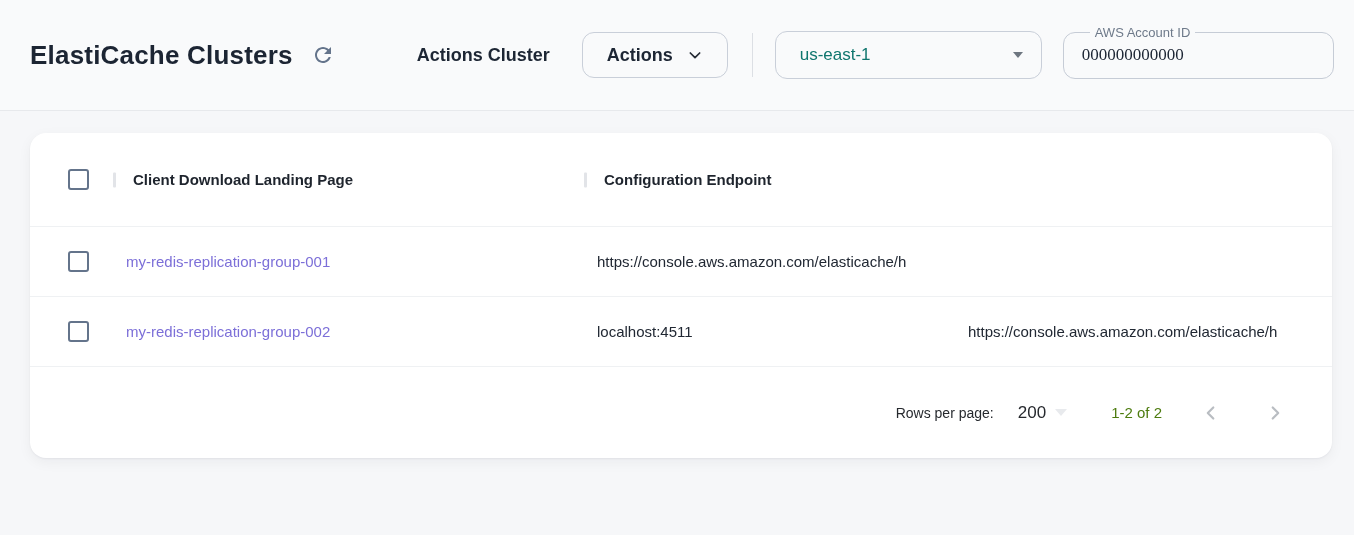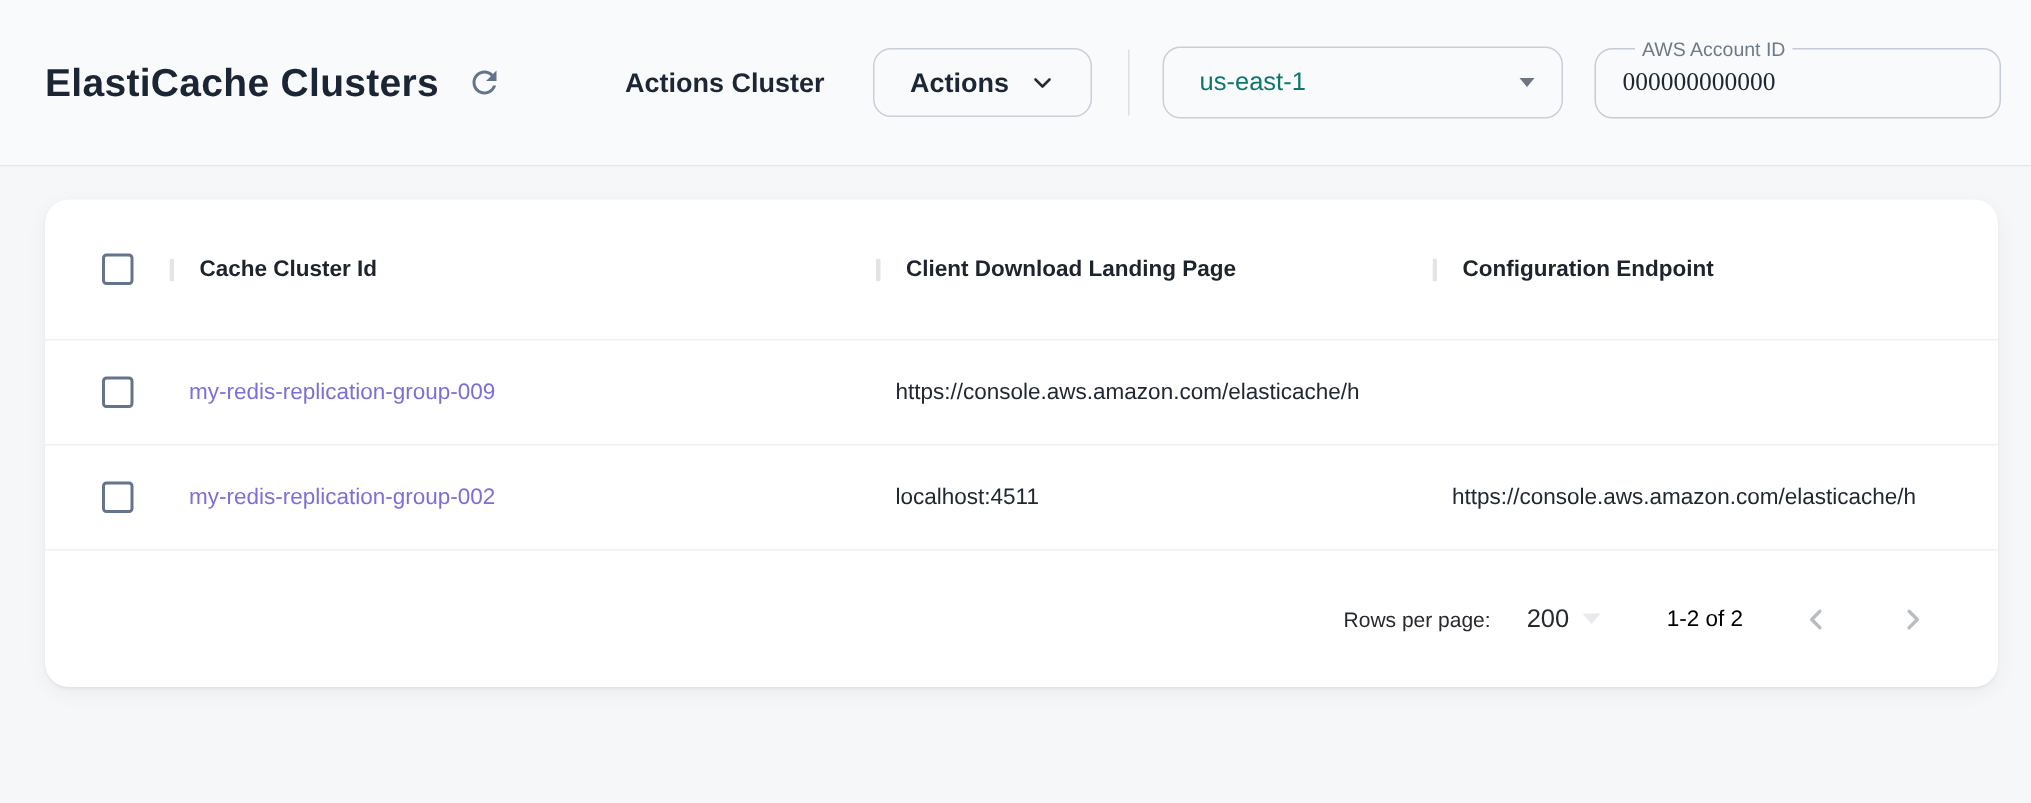--- a/index.html
+++ b/index.html
@@ -86,21 +86,21 @@
     flex:1; display:flex; align-items:center; justify-content:flex-end;
     border-top:1px solid #eff1f3; padding-right:42px;
   }
   .rpp-label { font-size:14px; color:#26292e; }
   .rpp-select {
     margin-left:24px; display:flex; align-items:center; gap:9px;
     background:none; border:none; cursor:pointer; font-family:inherit;
   }
   .rpp-value { font-size:17px; color:#26292e; }
   .tri-faint { width:0; height:0; border-left:6px solid transparent; border-right:6px solid transparent; border-top:7px solid #e8eaed; }
-  .range-label { margin-left:44px; font-size:15px; color:#000000; }
+  .range-label { margin-left:44px; font-size:15px; color:#4d7c0f; }
   .pg-btn { margin-left:34px; background:none; border:none; padding:4px; cursor:default; display:flex; align-items:center; }
 </style>
 </head>
 <body>
 
 <header class="topbar">
   <h1 class="page-title">ElastiCache Clusters</h1>
 
   <button class="icon-btn refresh-btn">
     <span style="display:flex;">
@@ -135,38 +135,34 @@
 </header>
 
 <section class="card">
 
   <div class="grid-row grid-head">
     <div class="cell-check">
       <button class="checkbox" aria-checked="false"></button>
     </div>
     <div class="head-cell">
       <span class="sep"></span>
-      <span>Cache Cluster Id</span>
-    </div>
-    <div class="head-cell">
-      <span class="sep"></span>
       <span>Client Download Landing Page</span>
     </div>
     <div class="head-cell">
       <span class="sep"></span>
       <span>Configuration Endpoint</span>
     </div>
   </div>
 
   <div class="grid-row grid-data">
     <div class="cell-check">
       <button class="checkbox" aria-checked="false"></button>
     </div>
     <div class="body-cell">
-      <a class="row-link">my-redis-replication-group-009</a>
+      <a class="row-link">my-redis-replication-group-001</a>
     </div>
     <div class="body-cell">https://console.aws.amazon.com/elasticache/h</div>
   </div>
 
   <div class="grid-row grid-data">
     <div class="cell-check">
       <button class="checkbox" aria-checked="false"></button>
     </div>
     <div class="body-cell">
       <a class="row-link">my-redis-replication-group-002</a>

